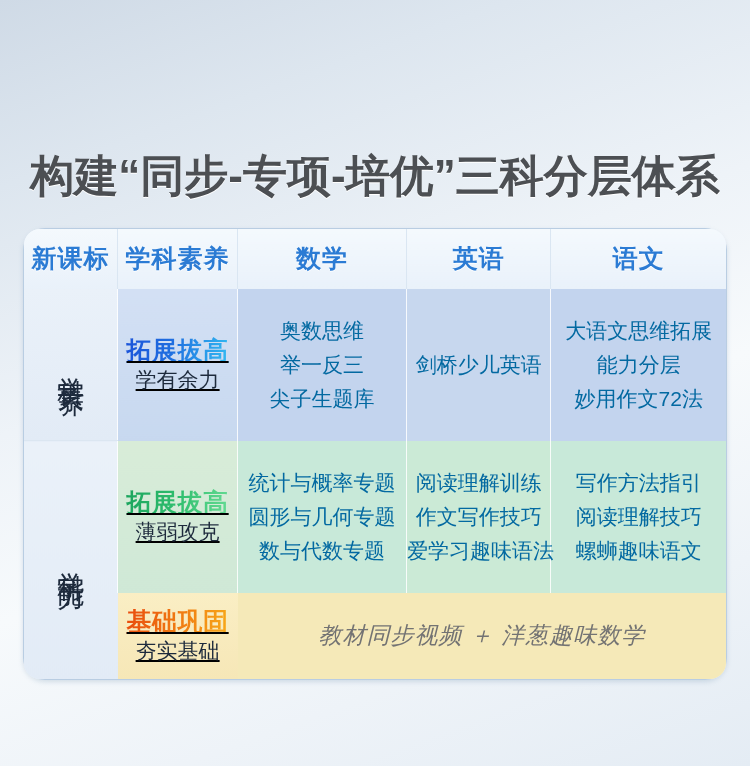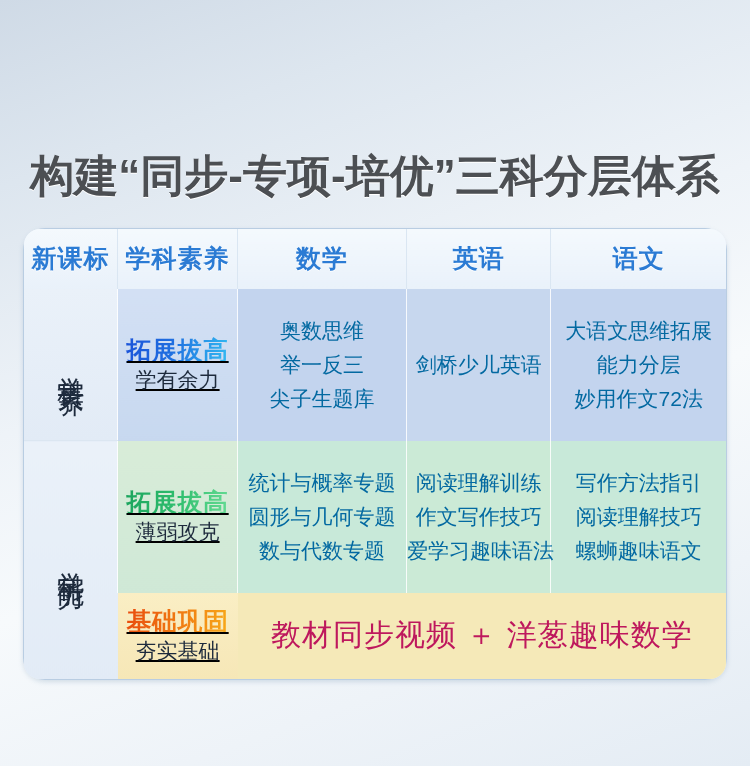--- a/index.html
+++ b/index.html
@@ -164,23 +164,24 @@
 
   .row-1 td.sep, .row-2 td.sep { border-left: 1px solid rgba(255,255,255,0.85); }
   .row-1 td { border-bottom: 1px solid #e3ebf3; }
   .row-2 td { border-bottom: 1px solid #e3ebf3; }
 
   .r1 { height: 137px; }
   .r2 { height: 137px; }
   .r3 { height: 78px; }
 
   .merged-cell {
-    font-size: 30px;
-    color: #be185d;
+    font-size: 23px;
+    color: #737373;
     letter-spacing: 1px;
+    font-style: italic;
   }
 </style>
 </head>
 <body>
 
 <div class="heading-wrap">
   <div class="title-sub">构建“同步-专项-培优”三科分层体系</div>
 </div>
 
 <div class="panel">

